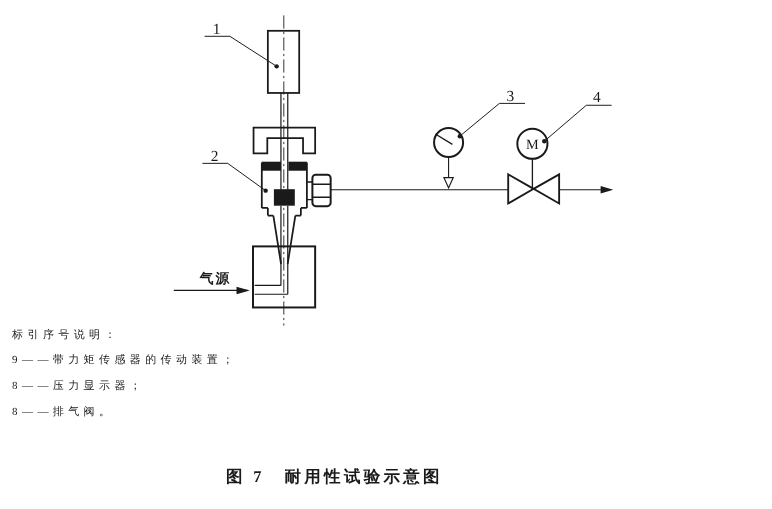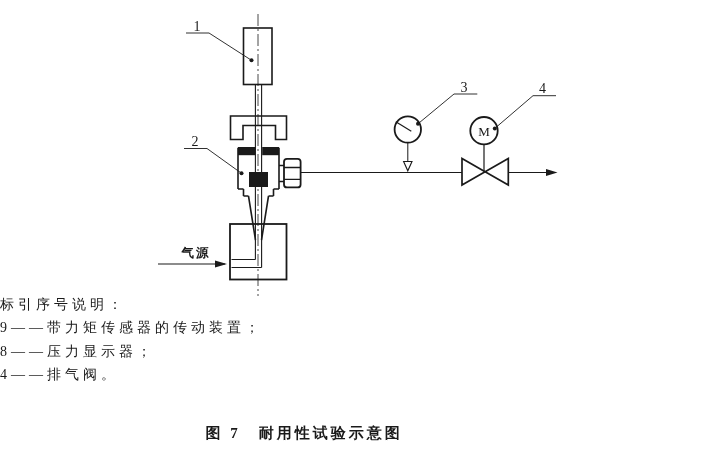--- a/index.html
+++ b/index.html
@@ -9,22 +9,22 @@
     font-family:"Liberation Serif","DejaVu Serif",serif;
   }
   .stage{position:absolute;left:0;top:0;width:702px;height:463px;}
   svg .ln{stroke:#1a1a1a;fill:none;}
   svg .fl{fill:#1a1a1a;stroke:none;}
   svg text{fill:#1a1a1a;font-family:"Liberation Serif","DejaVu Serif",serif;}
   .callout-num{font-size:14px;}
   .motor-letter{font-size:13px;}
   .air-label{font-size:12.5px;font-weight:600;letter-spacing:2px;}
   .legend{
-    position:absolute;left:0;top:293px;
-    font-size:14px;line-height:23.4px;letter-spacing:4px;
+    position:absolute;left:11px;top:293px;
+    font-size:10px;line-height:23.4px;letter-spacing:4px;
     white-space:nowrap;
   }
   .caption{
     position:absolute;left:0;top:424px;width:608px;
     text-align:center;font-size:15px;font-weight:bold;letter-spacing:3px;
   }
 </style>
 </head>
 <body>
 
@@ -107,19 +107,19 @@
       <path d="M556,95.7 H533 L494.8,128.4" class="ln" stroke-width="0.9"></path>
       <circle cx="494.8" cy="128.4" r="2" class="fl"></circle>
     </g>
   </svg>
 
   
   <div class="legend">
     <div>标引序号说明：</div>
     <div>9——带力矩传感器的传动装置；</div>
     <div>8——压力显示器；</div>
-    <div>4——排气阀。</div>
+    <div>8——排气阀。</div>
   </div>
 
   
   <div class="caption">图 7　耐用性试验示意图</div>
 
 </div>
 
 </body></html>

